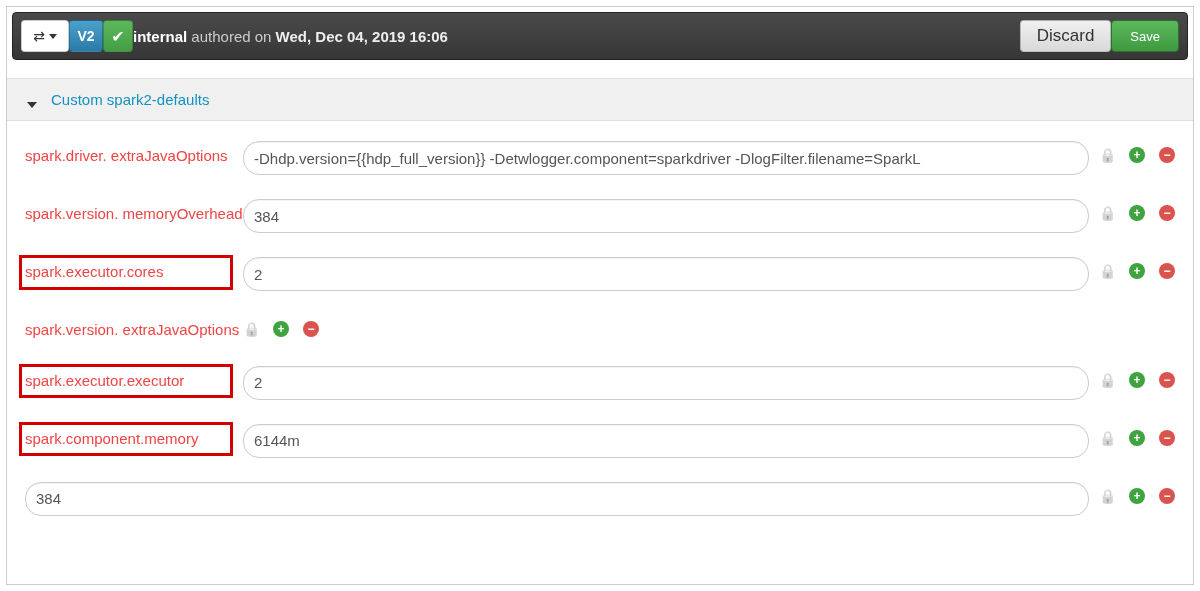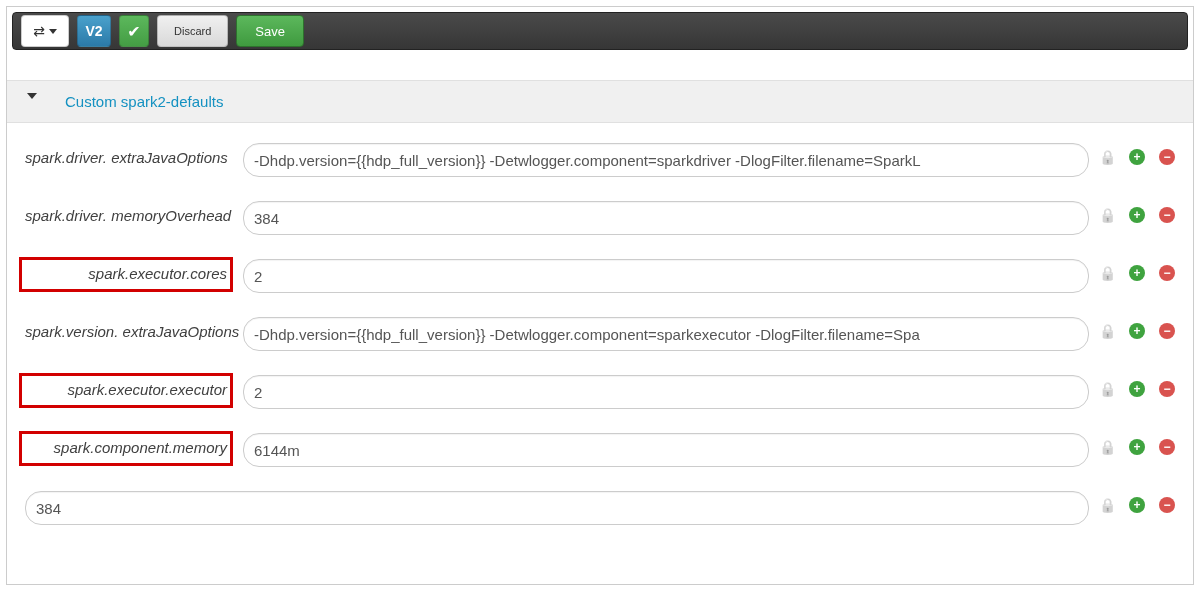--- a/index.html
+++ b/index.html
@@ -13,26 +13,26 @@
 .outer {
   border: 1px solid #ccc;
   width: 1188px;
   height: 579px;
   overflow: hidden;
 }
 .toolbar {
   background: linear-gradient(#4a4a4a, #363636);
   border: 1px solid #222;
   border-radius: 4px;
-  height: 38px;
+  height: 48px;
   margin: 5px;
   display: flex;
   align-items: center;
   padding: 16px 8px;
-  gap: 8px;
+  gap: 0;
   color: #ddd;
 }
 .btn {
   display: inline-flex;
   align-items: center;
   justify-content: center;
   border-radius: 4px;
   cursor: pointer;
   font-size: 14px;
   height: 32px;
@@ -62,38 +62,38 @@
   flex: 1;
   color: #ccc;
   font-size: 15px;
 }
 .toolbar-text b { color: #eee; font-weight: bold; }
 .toolbar-text .white { color: #fff; }
 .btn-discard {
   background: linear-gradient(#f0f0f0, #d9d9d9);
   color: #333;
   padding: 0 16px;
-  font-size: 11px;
+  font-size: 17px;
 }
 .btn-save {
   background: linear-gradient(#5cb85c, #3f9a3f);
   color: #fff;
   padding: 0 18px;
   font-size: 13px;
   border: 1px solid #2d722d;
 }
 .section-header {
   background: #f0f0f0;
   border-top: 1px solid #e0e0e0;
   border-bottom: 1px solid #e0e0e0;
   padding: 12px 20px;
-  margin-top: 30px;
-  display: flex;
-  align-items: flex-start;
-  gap: 28px;
+  margin-top: 18px;
+  display: flex;
+  align-items: flex-end;
+  gap: 14px;
   cursor: pointer;
 }
 .caret-down {
   width: 0; height: 0;
   border-left: 5px solid transparent;
   border-right: 5px solid transparent;
   border-top: 6px solid #333;
 }
 .section-title {
   color: #1491c1;
@@ -103,35 +103,33 @@
   padding: 20px 12px 0 18px;
 }
 .config-row {
   display: flex;
   align-items: flex-start;
   margin-bottom: 24px;
 }
 .config-label {
   width: 218px;
   flex-shrink: 0;
-  color: #404040;
+  color: #ef4444;
   font-size: 15px;
   line-height: 1.5;
   word-break: break-word;
   padding-top: 4px;
-  font-style: italic;
 }
 .config-label.highlighted {
   outline: 3px solid #d20000;
   outline-offset: -1px;
   padding: 4px 4px;
   margin-left: -4px;
   width: 210px;
   margin-right: 12px;
-  text-align: right;
 }
 .config-input {
   flex: 1;
   height: 34px;
   border: 1px solid #ccc;
   border-radius: 16px;
   padding: 16px 10px;
   font-size: 15px;
   color: #555;
   margin-left: 0;
@@ -181,20 +179,25 @@
 
   <div class="toolbar">
     <div class="btn btn-shuffle">
       <span class="shuffle-glyph"></span>
       <span class="caret-sm"></span>
     </div>
     <div class="btn btn-v2">V2</div>
     <div class="btn btn-check">
       <span>✔</span>
     </div>
+    <div class="toolbar-text">
+      <b class="white">internal</b>
+      <span>authored on</span>
+      <b>Wed, Dec 04, 2019 16:06</b>
+    </div>
     <div class="btn btn-discard">Discard</div>
     <div class="btn btn-save">Save</div>
   </div>
 
   <div class="section-header">
     <span class="caret-down"></span>
     <span class="section-title">Custom spark2-defaults</span>
   </div>
 
   <div class="config-body">
@@ -202,40 +205,39 @@
   <div class="config-row">
         <div class="config-label">spark.driver. extraJavaOptions</div>
         <input class="config-input" value="-Dhdp.version={{hdp_full_version}} -Detwlogger.component=sparkdriver -DlogFilter.filename=SparkL" style="">
         <div class="config-actions">
           <span class="icon-lock" style="filter: grayscale(1) opacity(0.5);">🔒</span>
           <span class="icon-circle icon-add">+</span>
           <span class="icon-circle icon-remove">−</span>
         </div>
       </div>
       <div class="config-row">
-        <div class="config-label">spark.driver. memoryOverhead</div>
+        <div class="config-label">spark.version. memoryOverhead</div>
         <input class="config-input" value="384" style="">
         <div class="config-actions">
           <span class="icon-lock" style="filter: grayscale(1) opacity(0.5);">🔒</span>
           <span class="icon-circle icon-add">+</span>
           <span class="icon-circle icon-remove">−</span>
         </div>
       </div>
       <div class="config-row">
         <div class="config-label highlighted">spark.executor.cores</div>
         <input class="config-input" value="2" style="">
         <div class="config-actions">
           <span class="icon-lock" style="filter: grayscale(1) opacity(0.5);">🔒</span>
           <span class="icon-circle icon-add">+</span>
           <span class="icon-circle icon-remove">−</span>
         </div>
       </div>
       <div class="config-row">
         <div class="config-label">spark.version. extraJavaOptions</div>
-        <input class="config-input" value="-Dhdp.version={{hdp_full_version}} -Detwlogger.component=sparkexecutor -DlogFilter.filename=Spa" style="">
         <div class="config-actions">
           <span class="icon-lock" style="filter: grayscale(1) opacity(0.5);">🔒</span>
           <span class="icon-circle icon-add">+</span>
           <span class="icon-circle icon-remove">−</span>
         </div>
       </div>
       <div class="config-row">
         <div class="config-label highlighted">spark.executor.executor</div>
         <input class="config-input" value="2" style="">
         <div class="config-actions">

